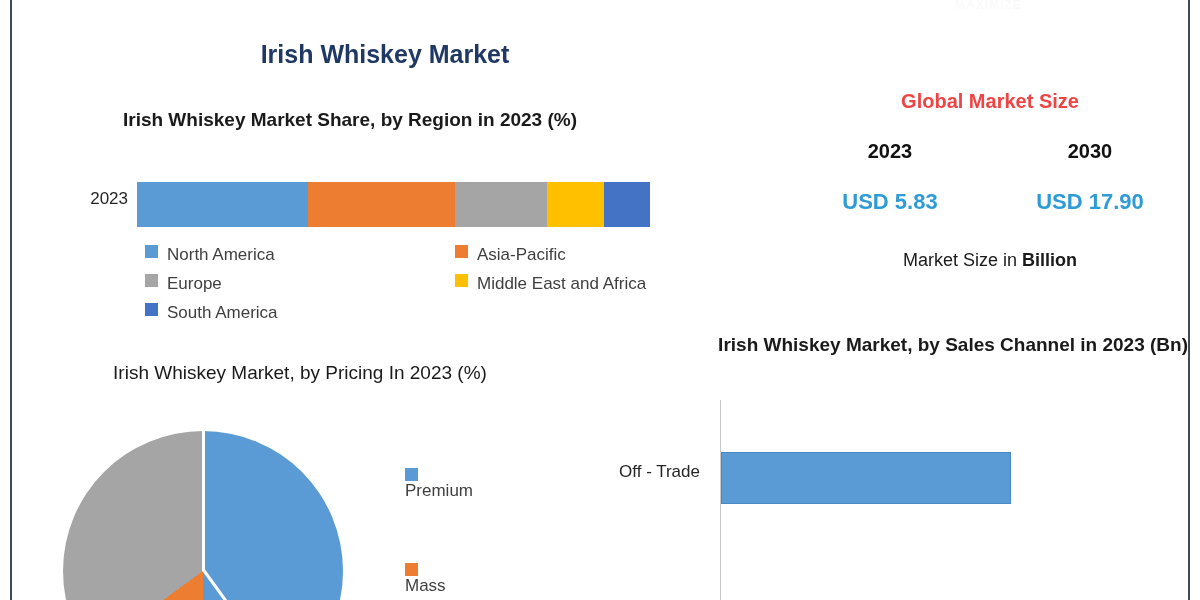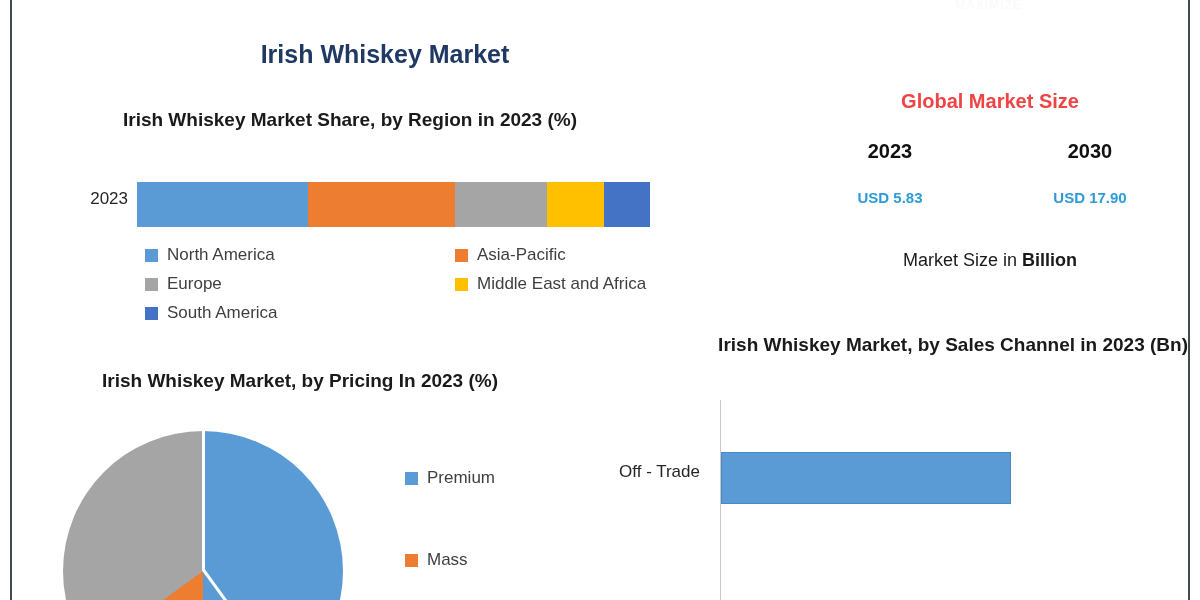--- a/index.html
+++ b/index.html
@@ -89,21 +89,20 @@
   .region-legend {
     position: absolute;
     left: 115px; top: 140px;
     width: 525px;
     display: grid;
     grid-template-columns: 310px 215px;
     row-gap: 9px;
   }
   .legend-entry {
     display: flex;
-    align-items: center;
     font-size: 17px;
     color: #3f3f3f;
     white-space: nowrap;
   }
   .legend-swatch {
     width: 13px; height: 13px;
     margin-right: 9px;
     flex: 0 0 auto;
   }
 
@@ -133,21 +132,21 @@
     flex: 1 1 50%;
     text-align: center;
   }
   .gms-year {
     font-size: 20px;
     font-weight: bold;
     color: #111111;
     margin-bottom: 26px;
   }
   .gms-value {
-    font-size: 15px;
+    font-size: 22px;
     font-weight: bold;
     color: #2e9bd6;
     white-space: nowrap;
   }
   .gms-footnote {
     position: absolute;
     left: 0; top: 160px;
     width: 400px;
     text-align: center;
     font-size: 18px;
@@ -161,24 +160,23 @@
     position: absolute;
     left: 20px; top: 358px;
     width: 560px; height: 242px;
   }
   .pricing-title {
     position: absolute;
     left: 40px; top: 0px;
     width: 480px;
     text-align: center;
     font-size: 19px;
-    font-weight: bold;
+    font-weight: normal;
     color: #1a1a1a;
     line-height: 29px;
-    margin-top: 8px;
   }
   .pie-wrap {
     position: absolute;
     left: 43px; top: 73px;
     width: 280px; height: 280px;
   }
   .pie {
     position: absolute;
     left: 0; top: 0;
     width: 280px; height: 280px;
@@ -186,21 +184,21 @@
   }
   .pie-sep {
     position: absolute;
     background: #fdfdfb;
   }
   .pie-legend {
     position: absolute;
     left: 385px; top: 110px;
     width: 170px;
   }
-  .pie-legend .legend-entry { margin-bottom: 62px; }
+  .pie-legend .legend-entry { margin-bottom: 62px; flex-direction: column; }
 
   
   .channel-panel {
     position: absolute;
     left: 700px; top: 330px;
     width: 490px; height: 270px;
   }
   .channel-title {
     position: absolute;
     left: 10px; top: 0px;

